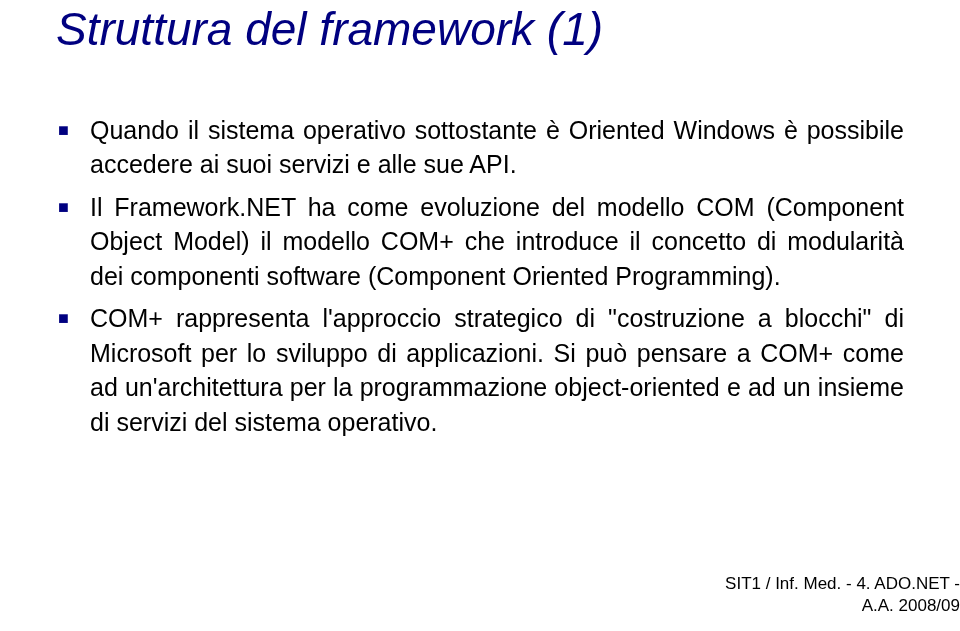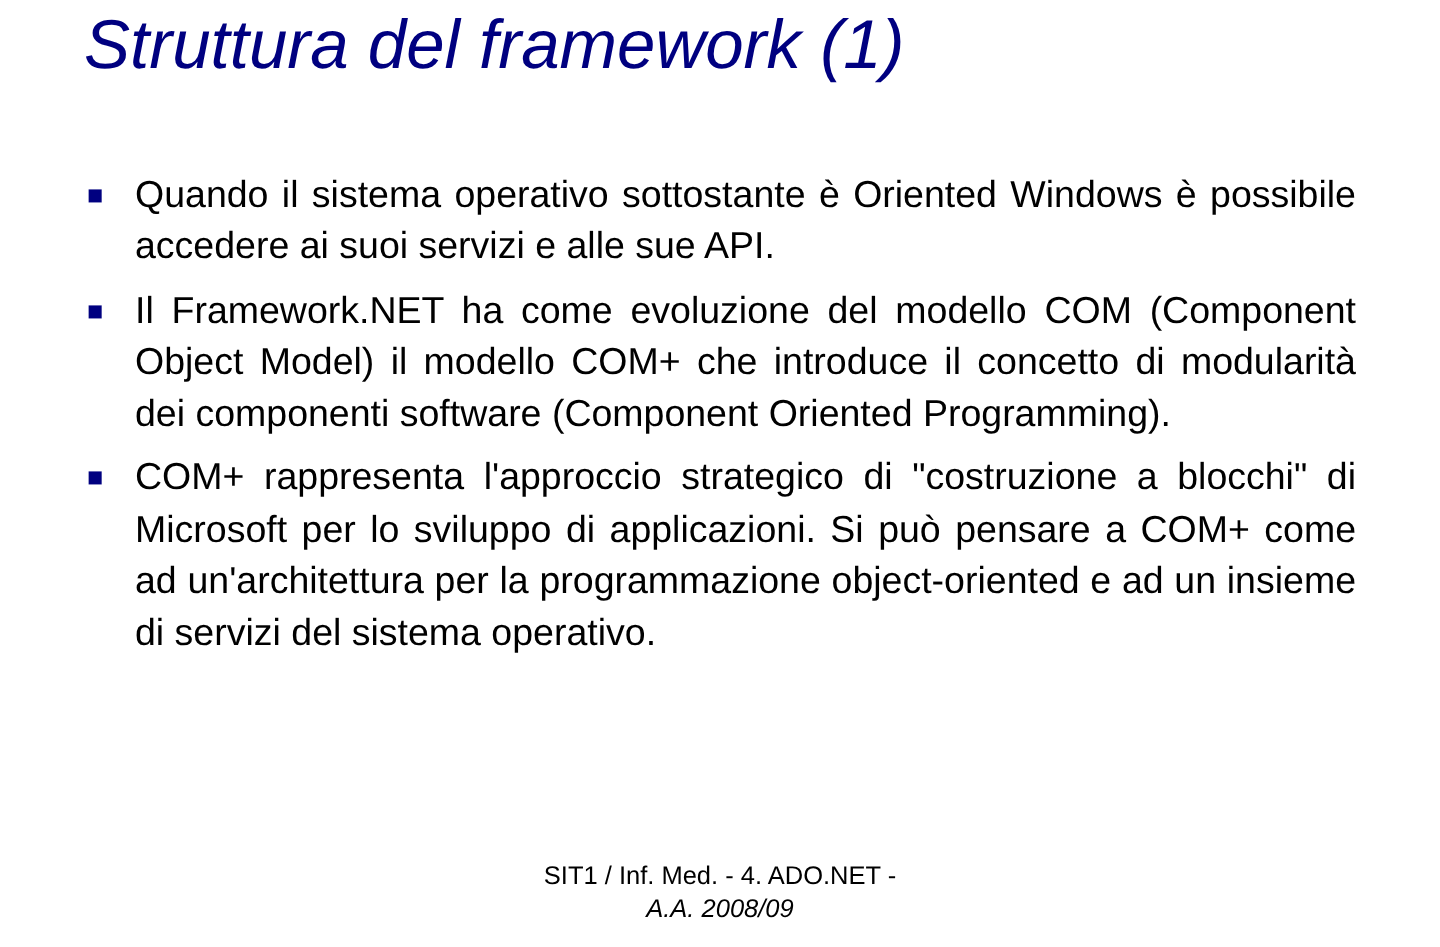--- a/index.html
+++ b/index.html
@@ -46,28 +46,27 @@
     line-height: 34px;
   }
   .bullet-text {
     flex: 1 1 auto;
   }
   .footer {
     position: absolute;
     bottom: 14px;
     left: 0;
     width: 100%;
-    text-align: center;
+    text-align: right;
     font-size: 17px;
     line-height: 1.3;
     color: #000;
   }
   .footer .l2 {
     display: block;
-    font-style: italic;
   }
 </style>
 </head>
 <body>
 
 <div class="slide">
 
   <div class="title">Struttura del framework (1)</div>
 
   <div class="body">

